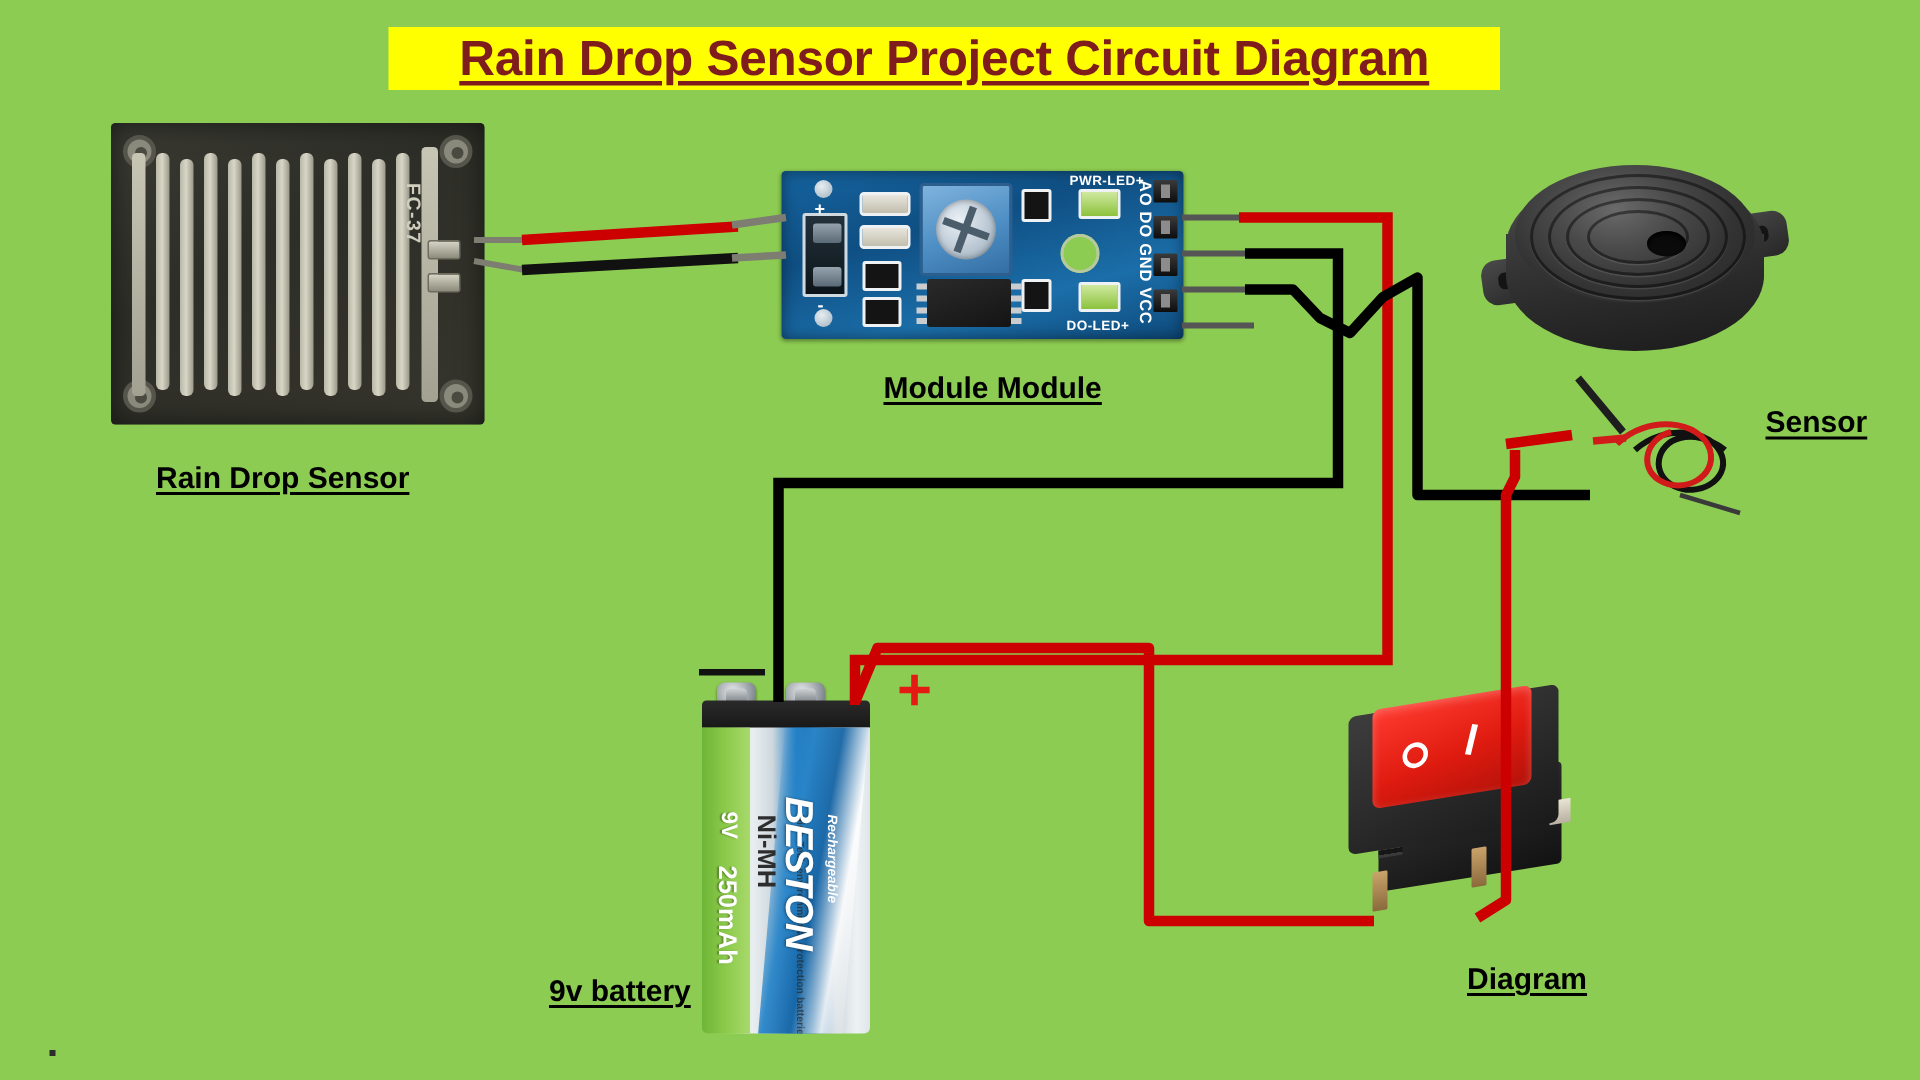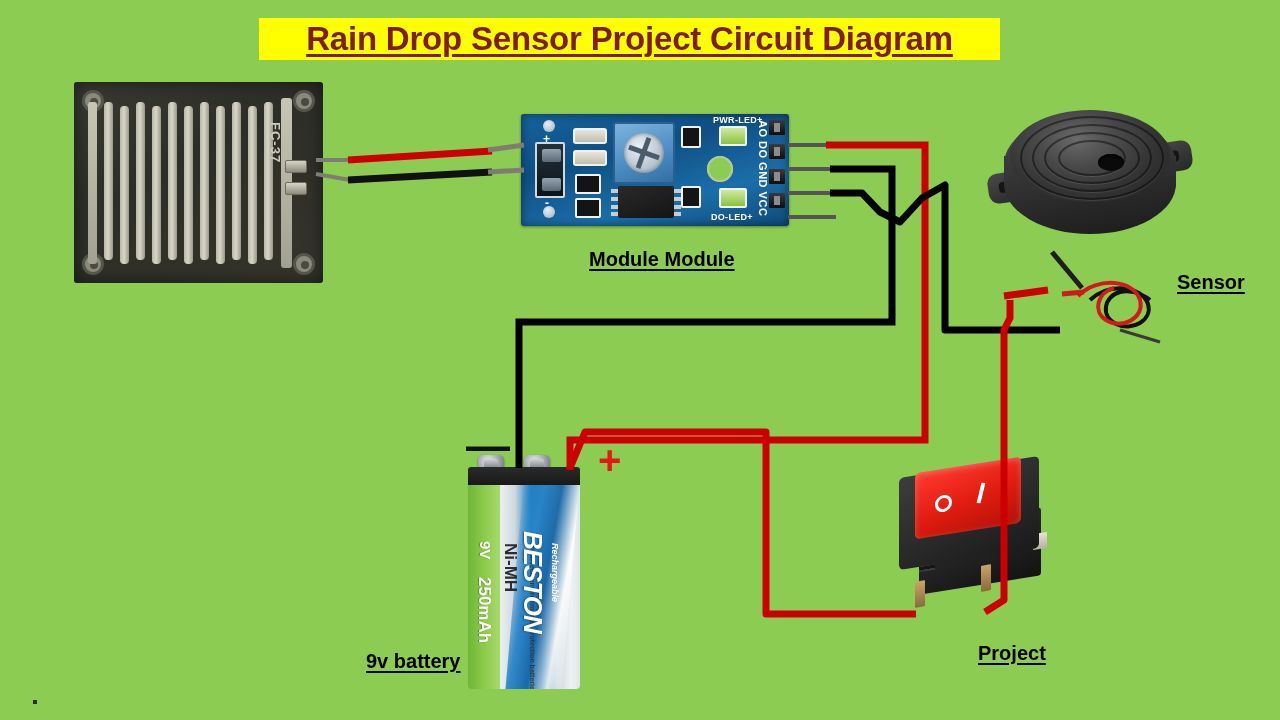--- a/index.html
+++ b/index.html
@@ -242,20 +242,21 @@
       <div class="rd-finger" style="left:160px;top:12px;height:158px;"></div>
       <div class="rd-finger" style="left:176px;top:8px;height:158px;"></div>
       <div class="rd-rail" style="left:193px;top:4px;width:11px;height:170px;"></div>
     </div>
 
     <div class="rd-pad" style="left:211px;top:78px;"></div>
     <div class="rd-pad" style="left:211px;top:100px;"></div>
   </div>
   <div class="rd-fc37">FC-37</div>
 
+  <div class="cap" style="left:104px;top:308px;">Rain Drop Sensor</div>
 
   <div class="sm">
     <div class="sm-vias" style="left:22px;top:6px;"></div>
     <div class="sm-vias" style="left:22px;top:92px;"></div>
 
     <div class="sm-term">
       <div class="scr" style="top:5px;"></div>
       <div class="scr" style="top:34px;"></div>
     </div>
     <div class="sm-plus" style="left:22px;top:18px;">+</div>
@@ -359,21 +360,21 @@
     <div class="sw-ribs"></div>
     <div class="sw-tab"></div>
     <div class="sw-frame"></div>
     <div class="sw-rock"></div>
     <div class="sw-o"></div>
     <div class="sw-i"></div>
     <div class="sw-pin" style="left:22px;top:126px;transform:skewY(-9deg);"></div>
     <div class="sw-pin" style="left:88px;top:110px;transform:skewY(-9deg);"></div>
   </div>
 
-  <div class="cap" style="left:978px;top:642px;">Project</div>
+  <div class="cap" style="left:978px;top:642px;">Diagram</div>
 
   <svg class="wiresvg">
 
     <line x1="316" y1="174" x2="350" y2="180" stroke="#7d7d72" stroke-width="4"></line>
     <line x1="316" y1="160" x2="350" y2="160" stroke="#7d7d72" stroke-width="4"></line>
     <line x1="348" y1="160" x2="492" y2="151" stroke="#cc0000" stroke-width="7"></line>
     <line x1="348" y1="180" x2="492" y2="172" stroke="#111111" stroke-width="7"></line>
     <line x1="488" y1="150" x2="524" y2="145" stroke="#7d7d72" stroke-width="5"></line>
     <line x1="488" y1="172" x2="524" y2="170" stroke="#7d7d72" stroke-width="5"></line>
 

